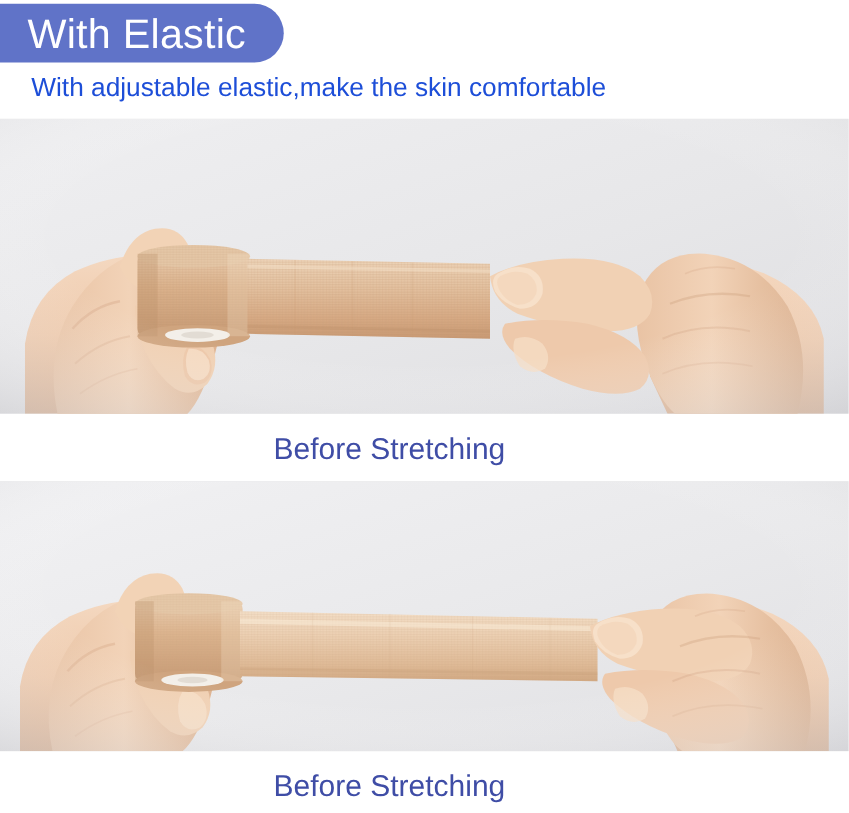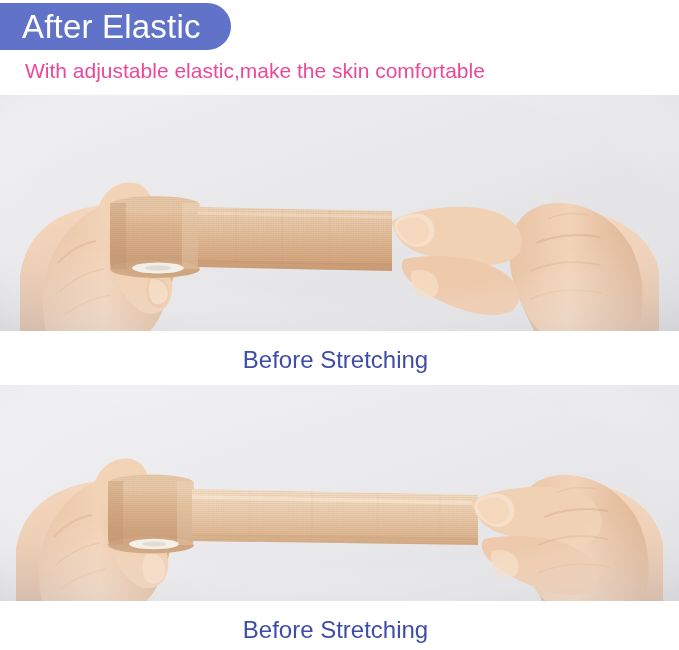--- a/index.html
+++ b/index.html
@@ -24,21 +24,21 @@
   }
   .badge-text{
     color:#ffffff;
     font-size:33px;
     line-height:33px;
     letter-spacing:.2px;
     white-space:nowrap;
   }
   .subtitle{
     position:absolute;left:25px;top:58px;
-    color:#ec4899;
+    color:#1d4ed8;
     font-size:21px;
     line-height:26px;
     white-space:nowrap;
   }
 
   
   .photo{
     position:absolute;left:0;width:679px;
     overflow:hidden;
     background:#e6e6e8;
@@ -47,32 +47,31 @@
   #photo-after{top:385px;height:216px;}
   .photo svg{display:block;width:679px;height:100%;}
 
   
   .caption{
     position:absolute;left:0;width:623px;
     text-align:center;
     color:#3f4da6;
     font-size:24px;
     line-height:28px;
-    margin-left:24px;
   }
   #caption-before{top:346px;}
   #caption-after{top:616px;}
 </style>
 </head>
 <body>
 
 <div class="page">
 
   <div class="badge">
-    <span class="badge-text">After Elastic</span>
+    <span class="badge-text">With Elastic</span>
   </div>
 
   <div class="subtitle">With adjustable elastic,make the skin comfortable</div>
 
   <div class="photo" id="photo-before">
     <svg viewBox="0 0 679 236" preserveAspectRatio="xMidYMid slice">
       <defs>
         <linearGradient id="bgB" x1="0" y1="0" x2="1" y2="1">
           <stop offset="0" stop-color="#efeff1"></stop>
           <stop offset="0.55" stop-color="#e7e7e9"></stop>

